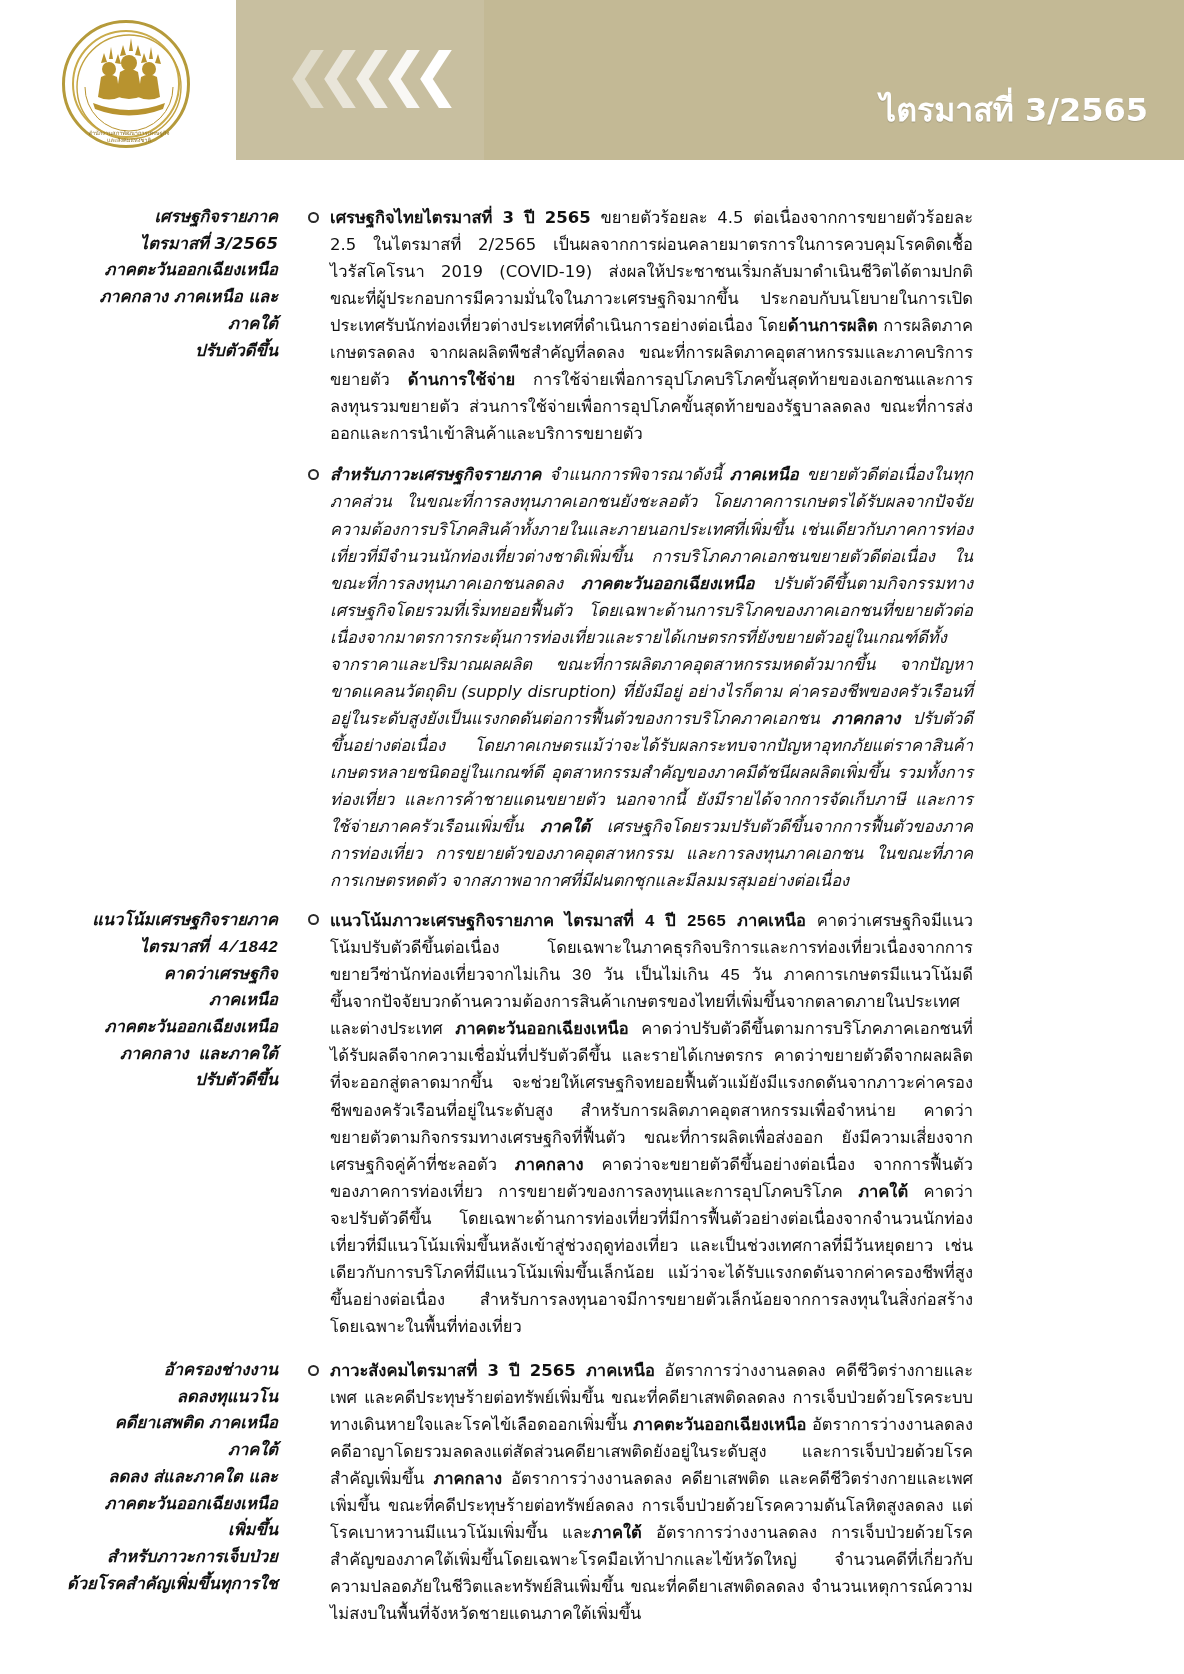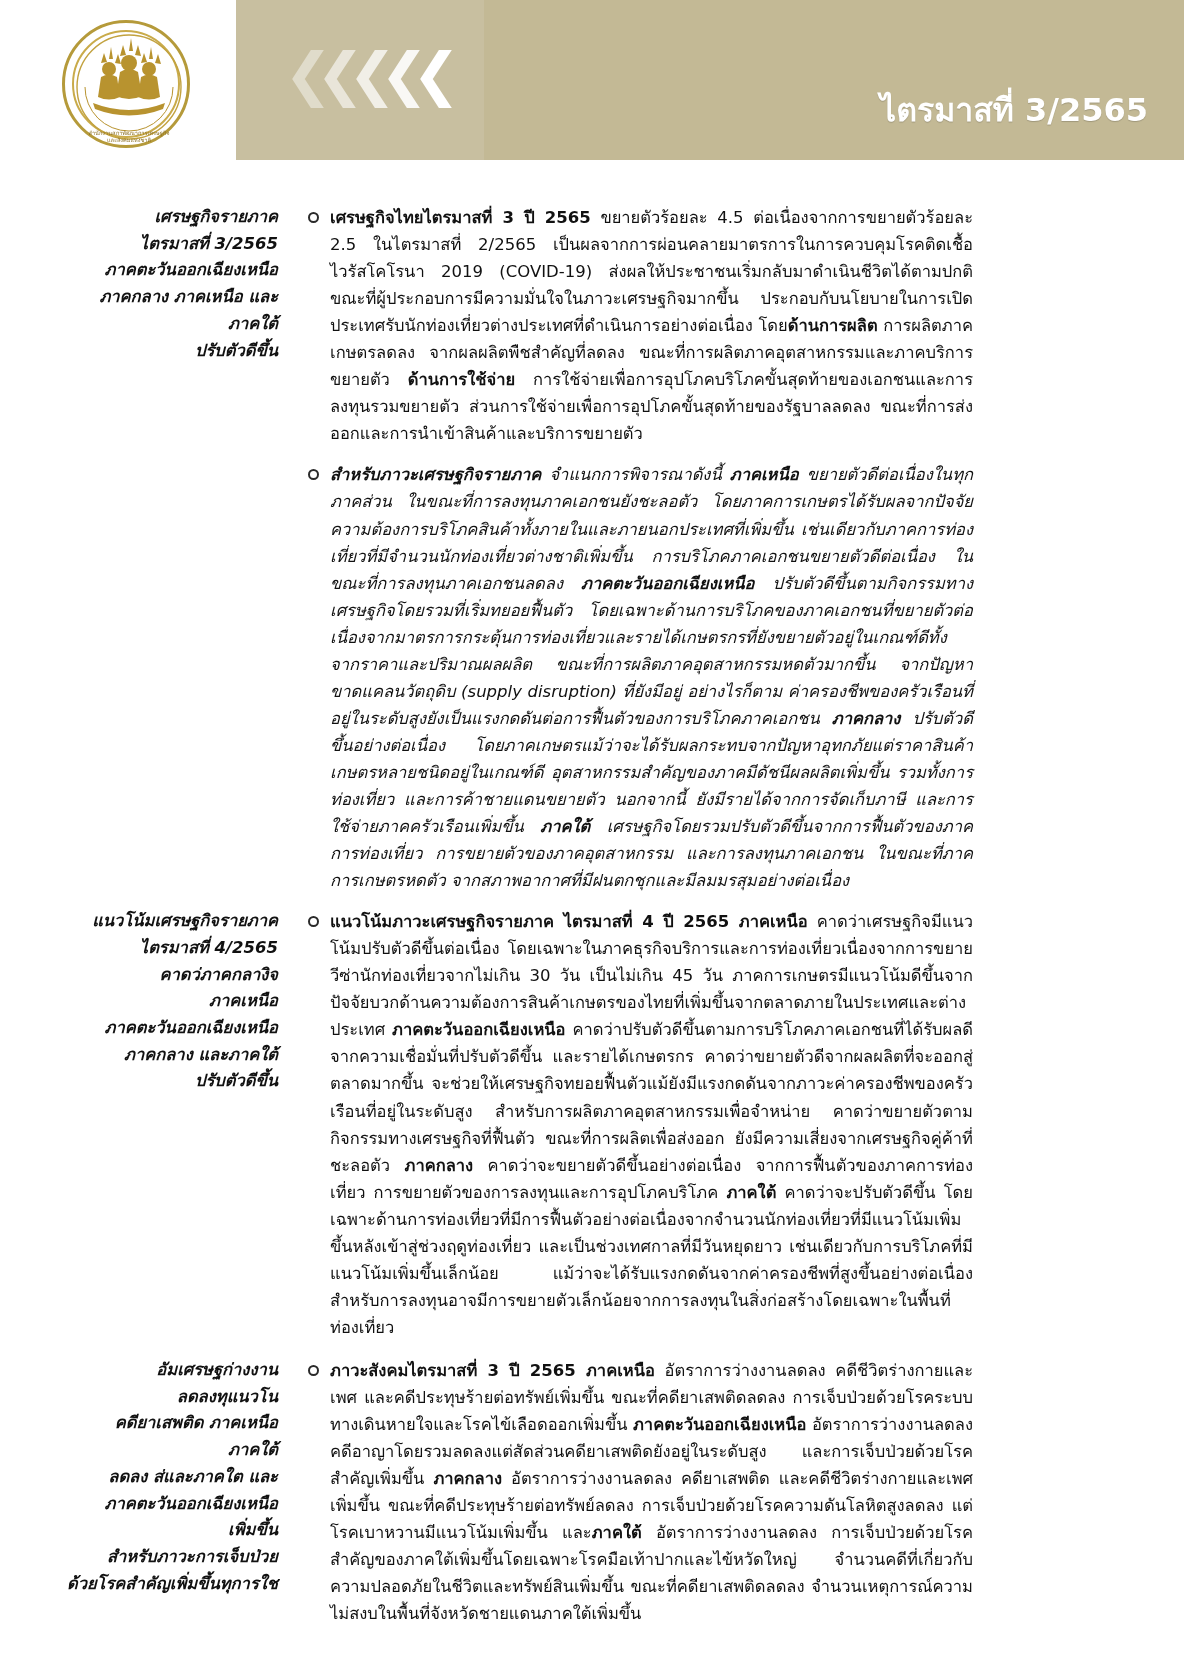--- a/index.html
+++ b/index.html
@@ -152,21 +152,21 @@
     font-size: 16.5px;
     line-height: 1.64;
     text-align: justify;
     color: #111111;
   }
   .para b { font-weight: bold; }
 
   
   .block-1 { margin-top: 4px; }
   .block-2 { margin-top: 10px; font-style: italic; }
-  .block-3 { margin-top: 2px; }
+  .block-3 { margin-top: 2px; font-family: Liberation Mono, monospace; }
   .block-4 { margin-top: 16px; }
 </style>
 </head>
 <body>
 
 <div class="header">
   <div class="header-band">
     <div class="header-band-inner"></div>
   </div>
 
@@ -233,34 +233,34 @@
 
   <div class="row block-2">
     <div class="sidenote"></div>
     <div class="bullet-col"><span class="bullet"></span></div>
     <div class="para"><b>สำหรับภาวะเศรษฐกิจรายภาค</b> จำแนกการพิจารณาดังนี้ <b>ภาคเหนือ</b> ขยายตัวดีต่อเนื่องในทุกภาคส่วน ในขณะที่การลงทุนภาคเอกชนยังชะลอตัว โดยภาคการเกษตรได้รับผลจากปัจจัยความต้องการบริโภคสินค้าทั้งภายในและภายนอกประเทศที่เพิ่มขึ้น เช่นเดียวกับภาคการท่องเที่ยวที่มีจำนวนนักท่องเที่ยวต่างชาติเพิ่มขึ้น การบริโภคภาคเอกชนขยายตัวดีต่อเนื่อง ในขณะที่การลงทุนภาคเอกชนลดลง <b>ภาคตะวันออกเฉียงเหนือ</b> ปรับตัวดีขึ้นตามกิจกรรมทางเศรษฐกิจโดยรวมที่เริ่มทยอยฟื้นตัว โดยเฉพาะด้านการบริโภคของภาคเอกชนที่ขยายตัวต่อเนื่องจากมาตรการกระตุ้นการท่องเที่ยวและรายได้เกษตรกรที่ยังขยายตัวอยู่ในเกณฑ์ดีทั้งจากราคาและปริมาณผลผลิต ขณะที่การผลิตภาคอุตสาหกรรมหดตัวมากขึ้น จากปัญหาขาดแคลนวัตถุดิบ (supply disruption)  ที่ยังมีอยู่ อย่างไรก็ตาม ค่าครองชีพของครัวเรือนที่อยู่ในระดับสูงยังเป็นแรงกดดันต่อการฟื้นตัวของการบริโภคภาคเอกชน <b>ภาคกลาง</b> ปรับตัวดีขึ้นอย่างต่อเนื่อง โดยภาคเกษตรแม้ว่าจะได้รับผลกระทบจากปัญหาอุทกภัยแต่ราคาสินค้าเกษตรหลายชนิดอยู่ในเกณฑ์ดี อุตสาหกรรมสำคัญของภาคมีดัชนีผลผลิตเพิ่มขึ้น รวมทั้งการท่องเที่ยว และการค้าชายแดนขยายตัว นอกจากนี้ ยังมีรายได้จากการจัดเก็บภาษี และการใช้จ่ายภาคครัวเรือนเพิ่มขึ้น <b>ภาคใต้</b> เศรษฐกิจโดยรวมปรับตัวดีขึ้นจากการฟื้นตัวของภาค การท่องเที่ยว การขยายตัวของภาคอุตสาหกรรม และการลงทุนภาคเอกชน ในขณะที่ภาคการเกษตรหดตัว จากสภาพอากาศที่มีฝนตกชุกและมีลมมรสุมอย่างต่อเนื่อง</div>
   </div>
 
   <div class="row block-3">
     <div class="sidenote">
         <div>แนวโน้มเศรษฐกิจรายภาค</div>
-        <div>ไตรมาสที่ 4/2565</div>
-        <div>คาดว่ภาคกลางิจ</div>
+        <div>ไตรมาสที่ 4/1842</div>
+        <div>คาดว่าเศรษฐกิจ</div>
         <div>ภาคเหนือ</div>
         <div>ภาคตะวันออกเฉียงเหนือ</div>
         <div>ภาคกลาง และภาคใต้</div>
         <div>ปรับตัวดีขึ้น</div>
       </div>
     <div class="bullet-col"><span class="bullet"></span></div>
     <div class="para"><b>แนวโน้มภาวะเศรษฐกิจรายภาค ไตรมาสที่ 4 ปี 2565 ภาคเหนือ</b> คาดว่าเศรษฐกิจมีแนวโน้มปรับตัวดีขึ้นต่อเนื่อง โดยเฉพาะในภาคธุรกิจบริการและการท่องเที่ยวเนื่องจากการขยายวีซ่านักท่องเที่ยวจากไม่เกิน 30 วัน เป็นไม่เกิน 45 วัน ภาคการเกษตรมีแนวโน้มดีขึ้นจากปัจจัยบวกด้านความต้องการสินค้าเกษตรของไทยที่เพิ่มขึ้นจากตลาดภายในประเทศและต่างประเทศ <b>ภาคตะวันออกเฉียงเหนือ</b> คาดว่าปรับตัวดีขึ้นตามการบริโภคภาคเอกชนที่ได้รับผลดีจากความเชื่อมั่นที่ปรับตัวดีขึ้น และรายได้เกษตรกร คาดว่าขยายตัวดีจากผลผลิตที่จะออกสู่ตลาดมากขึ้น จะช่วยให้เศรษฐกิจทยอยฟื้นตัวแม้ยังมีแรงกดดันจากภาวะค่าครองชีพของครัวเรือนที่อยู่ในระดับสูง สำหรับการผลิตภาคอุตสาหกรรมเพื่อจำหน่าย คาดว่าขยายตัวตามกิจกรรมทางเศรษฐกิจที่ฟื้นตัว ขณะที่การผลิตเพื่อส่งออก ยังมีความเสี่ยงจากเศรษฐกิจคู่ค้าที่ชะลอตัว <b>ภาคกลาง</b> คาดว่าจะขยายตัวดีขึ้นอย่างต่อเนื่อง จากการฟื้นตัวของภาคการท่องเที่ยว การขยายตัวของการลงทุนและการอุปโภคบริโภค <b>ภาคใต้</b> คาดว่าจะปรับตัวดีขึ้น โดยเฉพาะด้านการท่องเที่ยวที่มีการฟื้นตัวอย่างต่อเนื่องจากจำนวนนักท่องเที่ยวที่มีแนวโน้มเพิ่มขึ้นหลังเข้าสู่ช่วงฤดูท่องเที่ยว และเป็นช่วงเทศกาลที่มีวันหยุดยาว เช่นเดียวกับการบริโภคที่มีแนวโน้มเพิ่มขึ้นเล็กน้อย แม้ว่าจะได้รับแรงกดดันจากค่าครองชีพที่สูงขึ้นอย่างต่อเนื่อง สำหรับการลงทุนอาจมีการขยายตัวเล็กน้อยจากการลงทุนในสิ่งก่อสร้างโดยเฉพาะในพื้นที่ท่องเที่ยว</div>
   </div>
 
   <div class="row block-4">
     <div class="sidenote">
-        <div>อัมเศรษฐก่างงาน</div>
+        <div>อัาครองช่างงาน</div>
         <div>ลดลงทุแนวโน</div>
         <div>คดียาเสพติด ภาคเหนือ</div>
         <div>ภาคใต้</div>
         <div>ลดลง ส่และภาคใต และ</div>
         <div>ภาคตะวันออกเฉียงเหนือ</div>
         <div>เพิ่มขึ้น</div>
         <div>สำหรับภาวะการเจ็บป่วย</div>
         <div>ด้วยโรคสำคัญเพิ่มขึ้นทุการใช</div>
       </div>
     <div class="bullet-col"><span class="bullet"></span></div>

